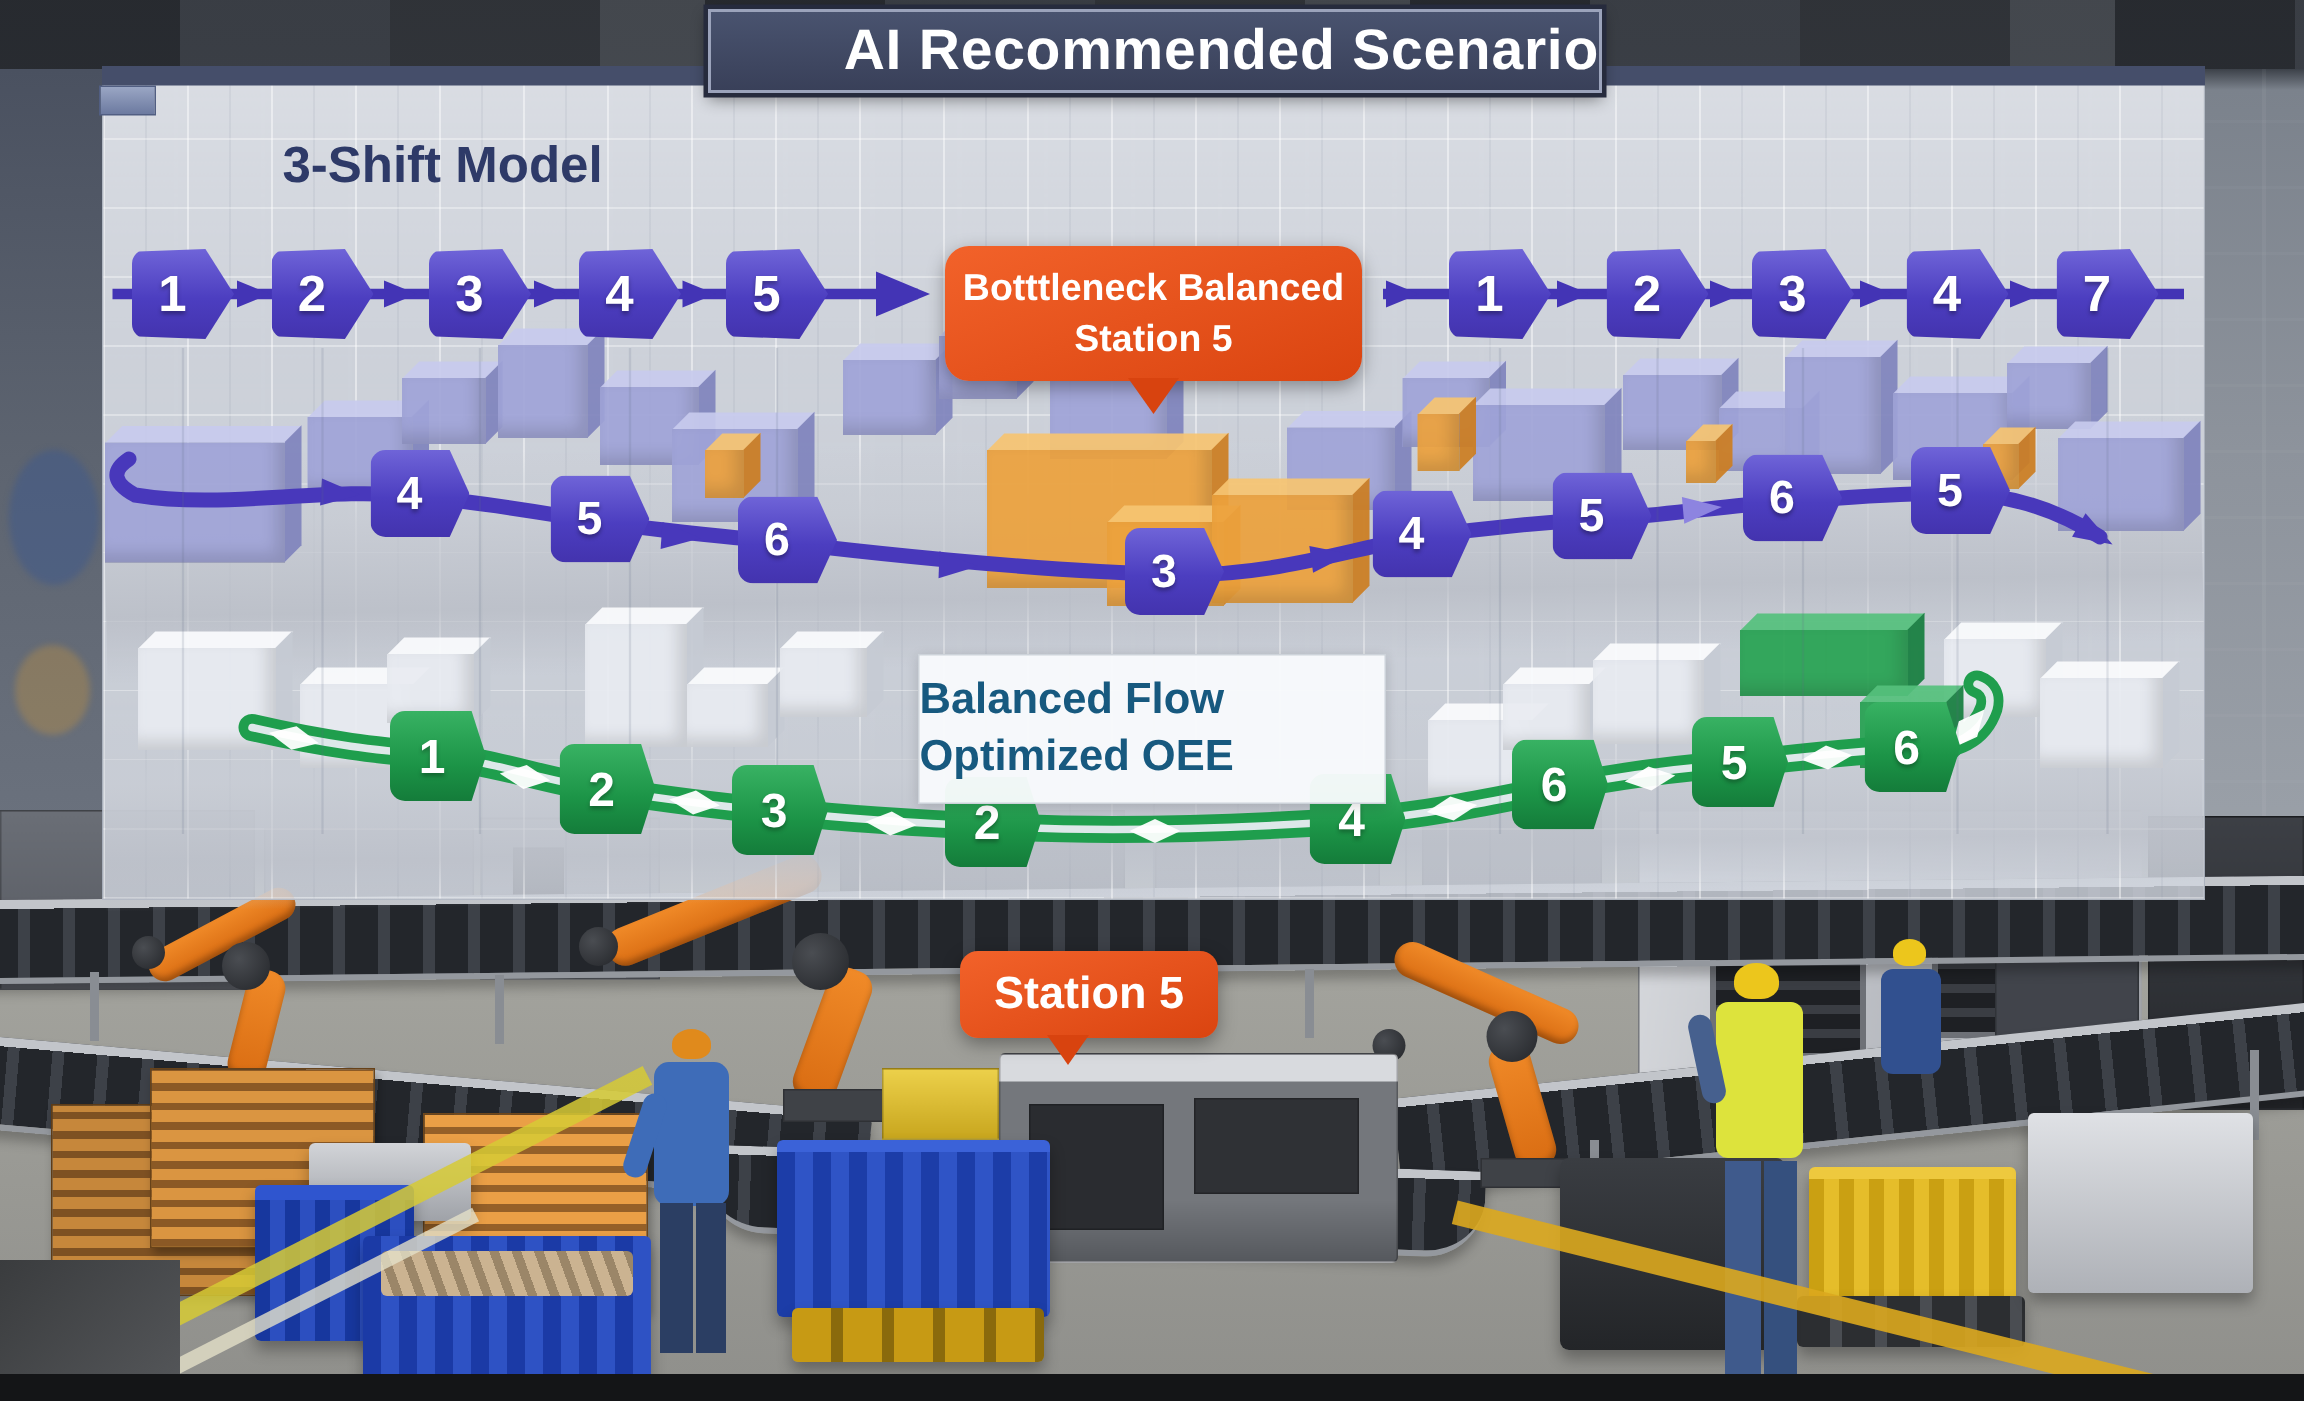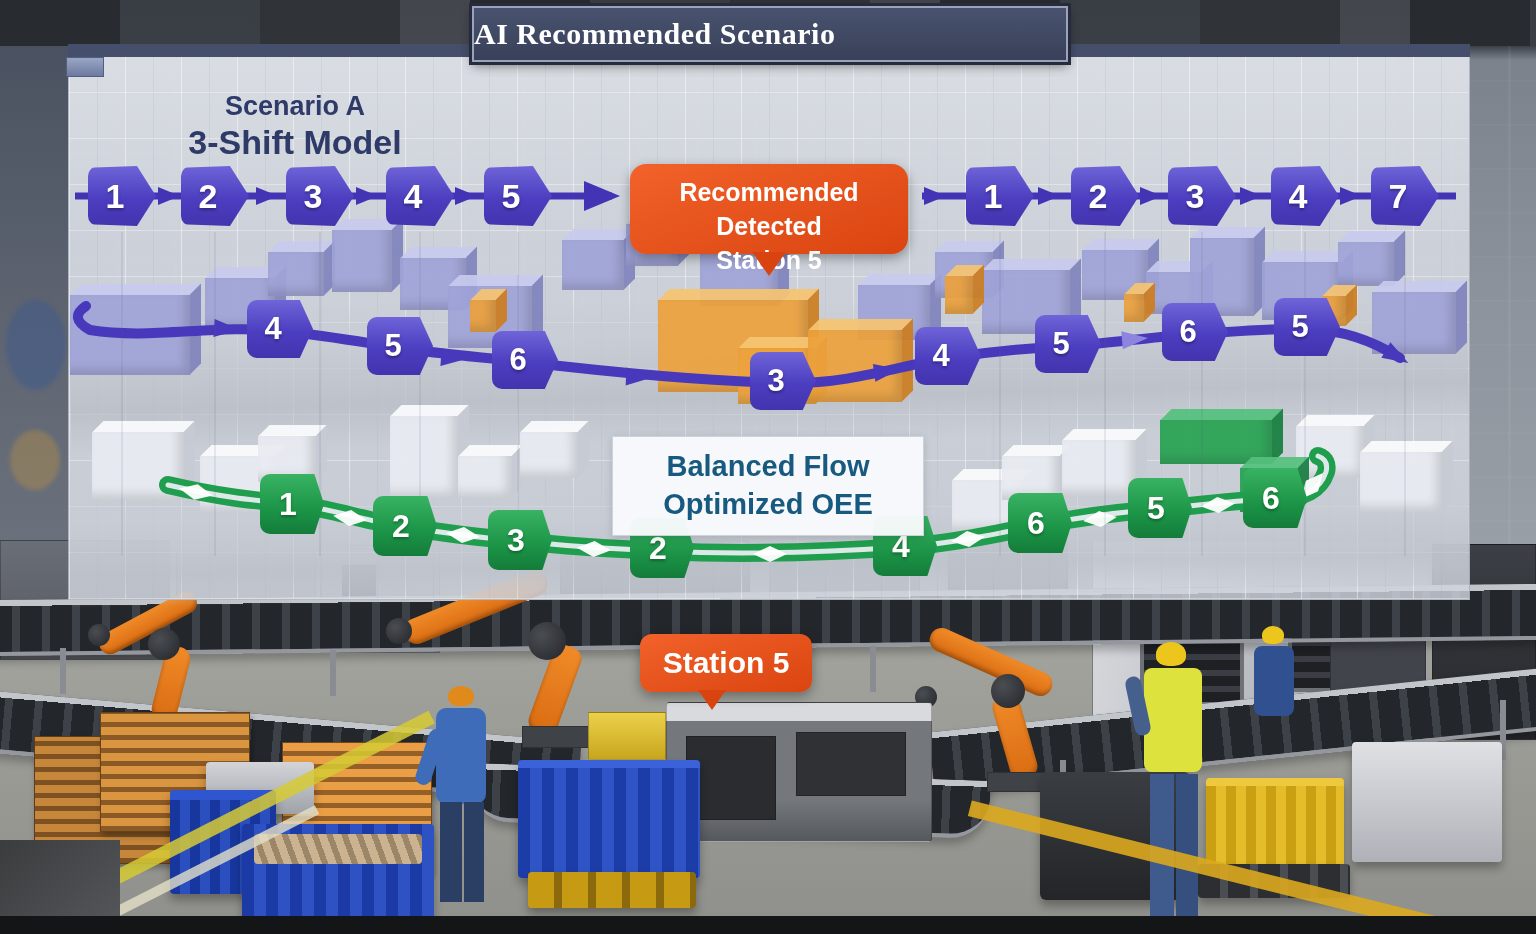--- a/index.html
+++ b/index.html
@@ -68,32 +68,32 @@
   .gnode{position:absolute;width:64px;height:60px;color:#fff;font-weight:bold;font-size:32px;
     display:flex;align-items:center;justify-content:center;padding-right:8px;
     background:linear-gradient(180deg,#38b263,#1c9447 60%,#147c3a);
     border-radius:10px;clip-path:polygon(0 0,85% 0,100% 50%,85% 100%,0 100%);
     text-shadow:0 2px 3px rgba(0,0,0,.3);}
 
   
   .banner{position:absolute;left:472px;top:6px;width:596px;height:56px;z-index:6;
     background:linear-gradient(180deg,#49536f,#394059);border:2px solid #9ba3bb;
     box-shadow:0 0 0 3px #262b3d,0 4px 10px rgba(0,0,0,.45);
-    color:#fff;font-size:30px;font-weight:bold;letter-spacing:.5px;
-    display:flex;align-items:center;justify-content:flex-start;font-family:Liberation Serif, serif;}
+    color:#fff;font-size:38px;font-weight:bold;letter-spacing:.5px;
+    display:flex;align-items:center;justify-content:flex-end;}
   .scn{position:absolute;z-index:5;text-align:center;color:#2e3a68;line-height:1.2;}
   .scn .t{font-size:27px;font-weight:bold;}
   .scn .s{font-size:34px;font-weight:bold;}
   .callout{position:absolute;z-index:5;color:#fff;text-align:center;font-weight:bold;
     background:linear-gradient(160deg,#f2622a,#da4410);border-radius:16px;
     box-shadow:0 4px 12px rgba(0,0,0,.35);}
   .tail{position:absolute;width:0;height:0;}
   .balanced{position:absolute;left:612px;top:436px;width:312px;height:100px;z-index:5;
     background:rgba(248,250,252,.96);border:1px solid #cdd3da;box-shadow:0 2px 8px rgba(0,0,0,.15);
-    display:flex;flex-direction:column;align-items:center;justify-content:center;
+    display:flex;flex-direction:column;justify-content:center;
     color:#17597f;font-size:29px;font-weight:bold;line-height:1.3;}
 </style>
 </head>
 <body>
 
 <div id="stage">
 
   <div class="scene">
     <div class="backdrop"></div>
     <div class="ceiling"></div>
@@ -468,26 +468,25 @@
       <div class="gnode" style="left: 1008px; top: 493px;">6</div>
       <div class="gnode" style="left: 1128px; top: 478px;">5</div>
       <div class="gnode" style="left: 1243px; top: 468px;">6</div>
     </div>
 
   <div class="banner">
     <span>AI Recommended Scenario</span>
   </div>
 
   <div class="scn" style="left:130px;top:90px;width:330px;">
-    <div class="t">Scenario A</div>
     <div class="s">3-Shift Model</div>
   </div>
 
   <div class="callout" style="left:630px;top:164px;width:278px;height:90px;padding-top:12px;font-size:25px;line-height:1.35;">
-    <div>Recommended Detected</div>
+    <div>Botttleneck Balanced</div>
     <div>Station 5</div>
     <div class="tail" style="left:122px;top:88px;border-left:17px solid transparent;border-right:17px solid transparent;border-top:24px solid #d8430f;"></div>
   </div>
 
   <div class="balanced">
     <div>Balanced Flow</div>
     <div>Optimized OEE</div>
   </div>
 
   <div class="callout" style="left:640px;top:634px;width:172px;height:58px;border-radius:12px;font-size:30px;display:flex;align-items:center;justify-content:center;">

